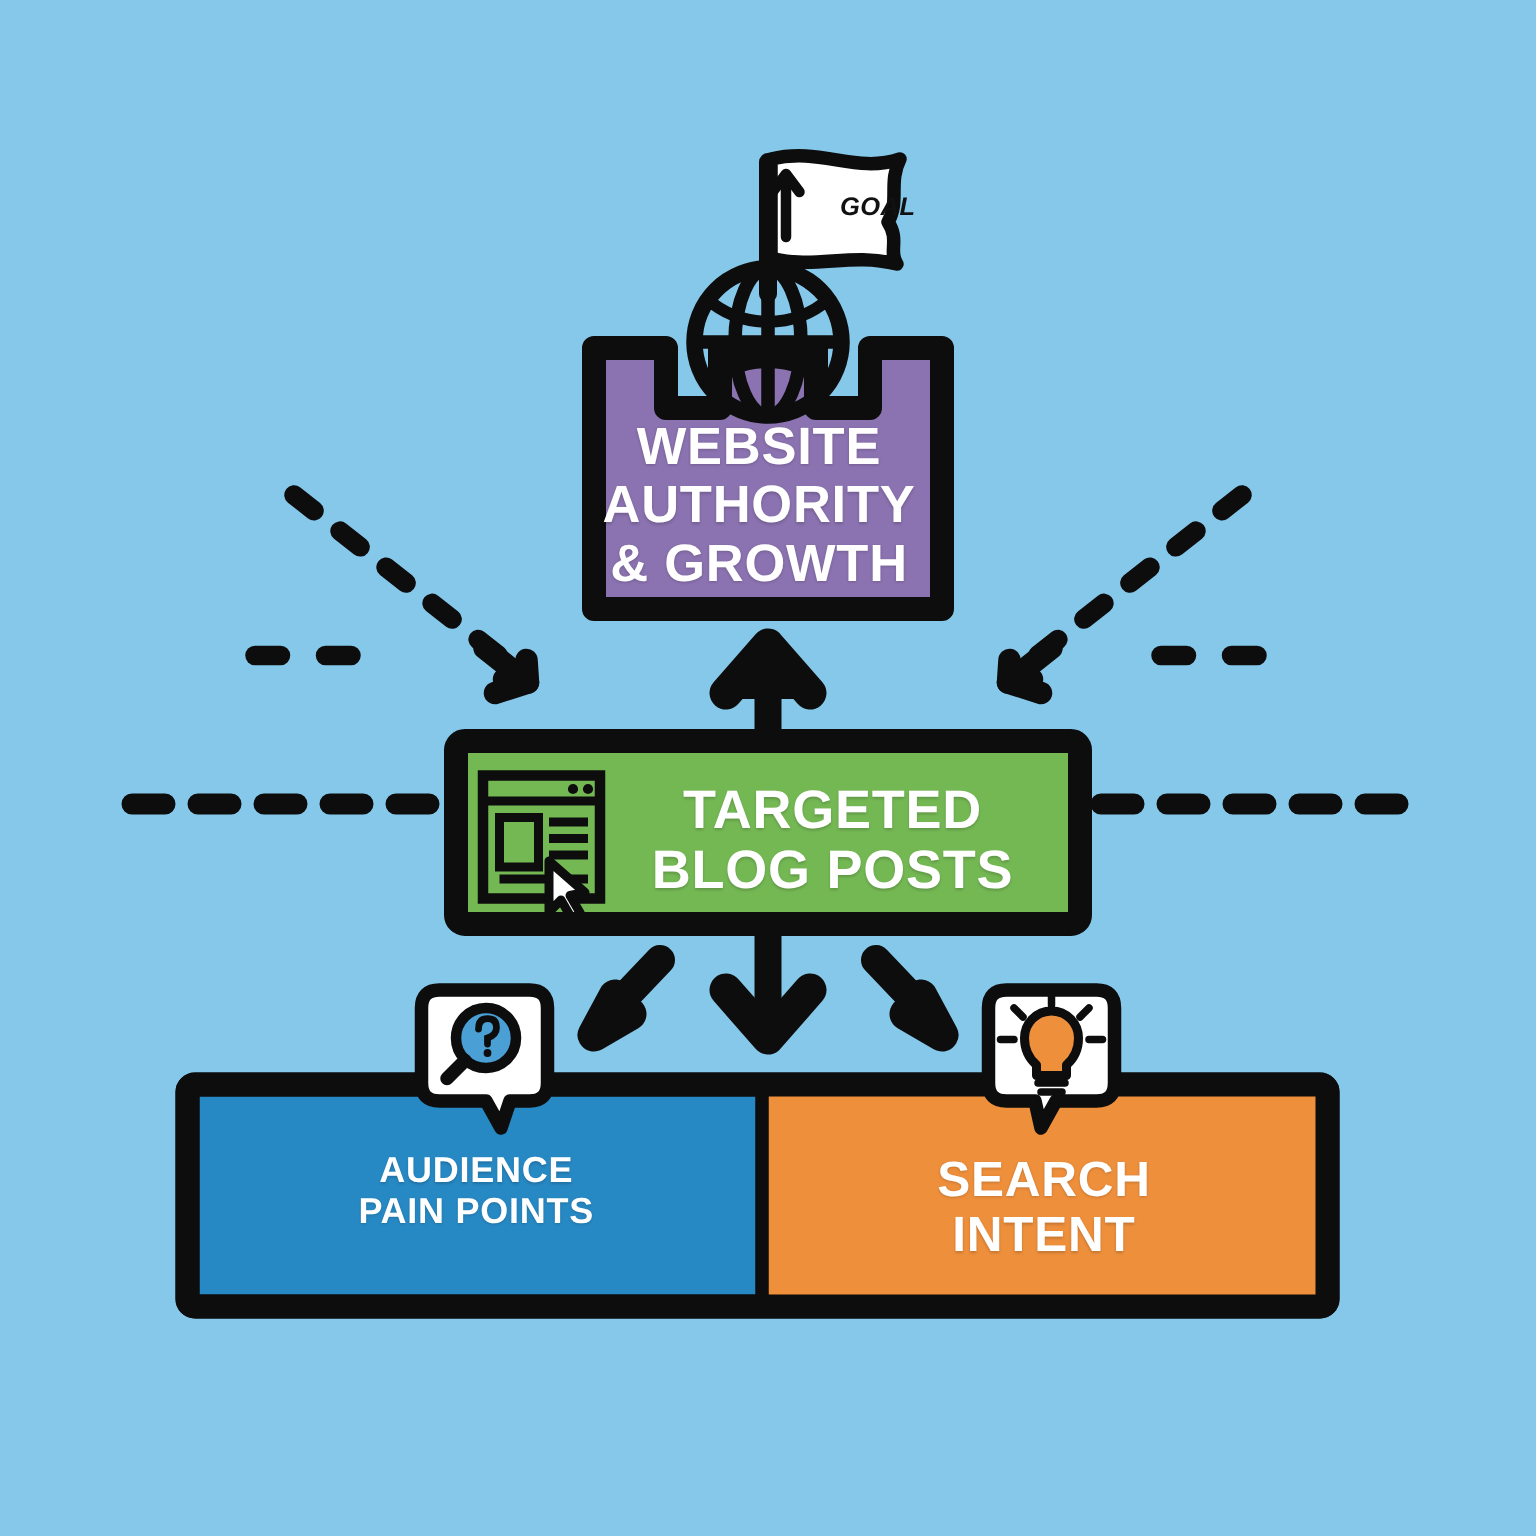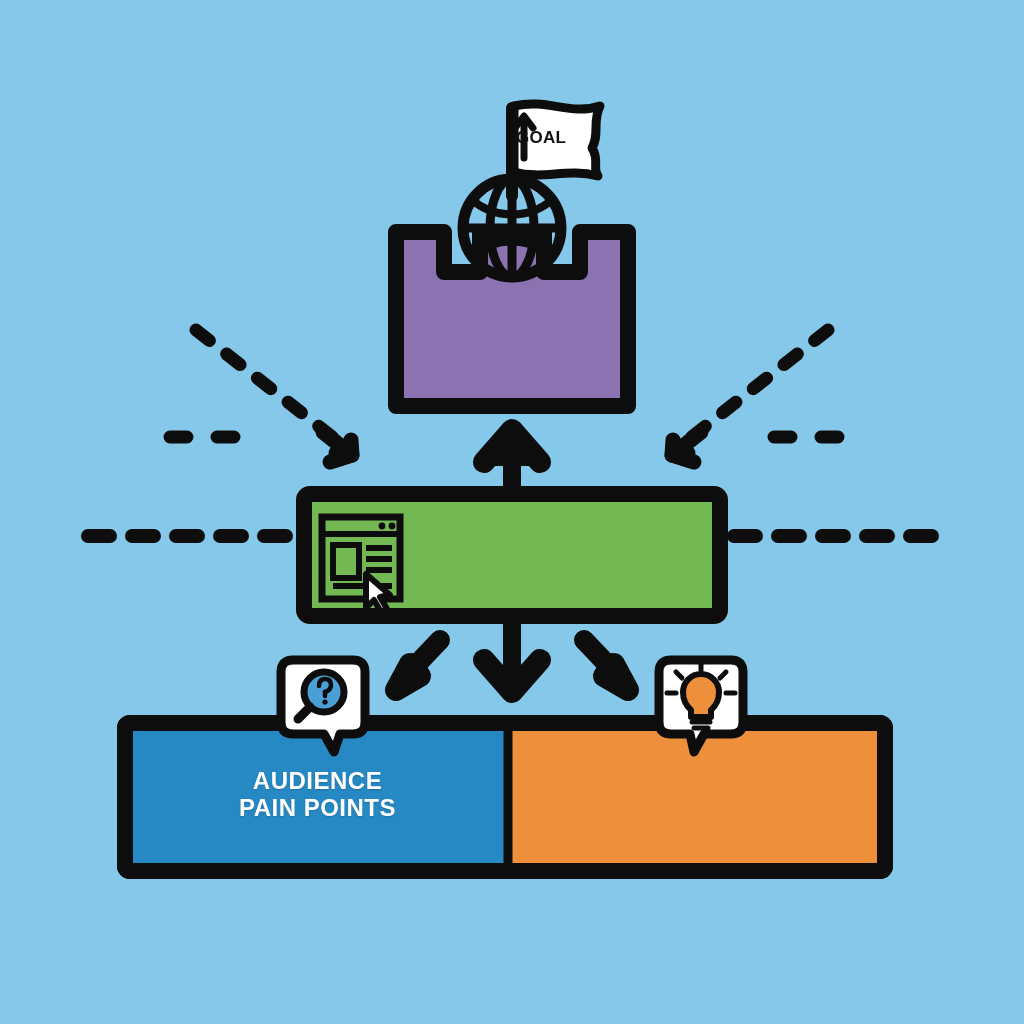--- a/index.html
+++ b/index.html
@@ -54,28 +54,29 @@
     font-size: 24px;
   }
   #label-intent {
     left: 520px;
     top: 768px;
     width: 352px;
     font-size: 33px;
   }
   #label-goal {
     position: absolute;
-    left: 516px;
+    left: 560px;
     top: 128px;
     font-size: 17px;
     font-weight: 700;
     color: #111111;
     font-family: "Liberation Sans", sans-serif;
     letter-spacing: 0.3px;
     pointer-events: none;
+    font-style: italic;
   }
 </style>
 </head>
 <body>
 
 <div id="stage" style="--bg: #85c8ea;">
 
   <svg id="diagram-svg" viewBox="0 0 1024 1024">
 
     <g>
@@ -209,21 +210,28 @@
       <line x1="694" y1="728" x2="708" y2="728" stroke="#0d0d0d" stroke-width="5" stroke-linecap="round"></line>
       <line x1="701" y1="662" x2="701" y2="670" stroke="#0d0d0d" stroke-width="5" stroke-linecap="round"></line>
       <line x1="676" y1="672" x2="682" y2="678" stroke="#0d0d0d" stroke-width="5" stroke-linecap="round"></line>
       <line x1="726" y1="672" x2="720" y2="678" stroke="#0d0d0d" stroke-width="5" stroke-linecap="round"></line>
       <line x1="667" y1="693" x2="676" y2="693" stroke="#0d0d0d" stroke-width="5" stroke-linecap="round"></line>
       <line x1="735" y1="693" x2="726" y2="693" stroke="#0d0d0d" stroke-width="5" stroke-linecap="round"></line>
     </g>
 
   </svg>
 
-
+  <div class="box-label" id="label-authority">WEBSITE
+AUTHORITY
+&amp; GROWTH</div>
+
+  <div class="box-label" id="label-blog">TARGETED
+BLOG POSTS</div>
 
   <div class="box-label" id="label-audience">AUDIENCE
 PAIN POINTS</div>
 
+  <div class="box-label" id="label-intent">SEARCH
+INTENT</div>
 
   <div id="label-goal">GOAL</div>
 
 </div>
 
 </body></html>

